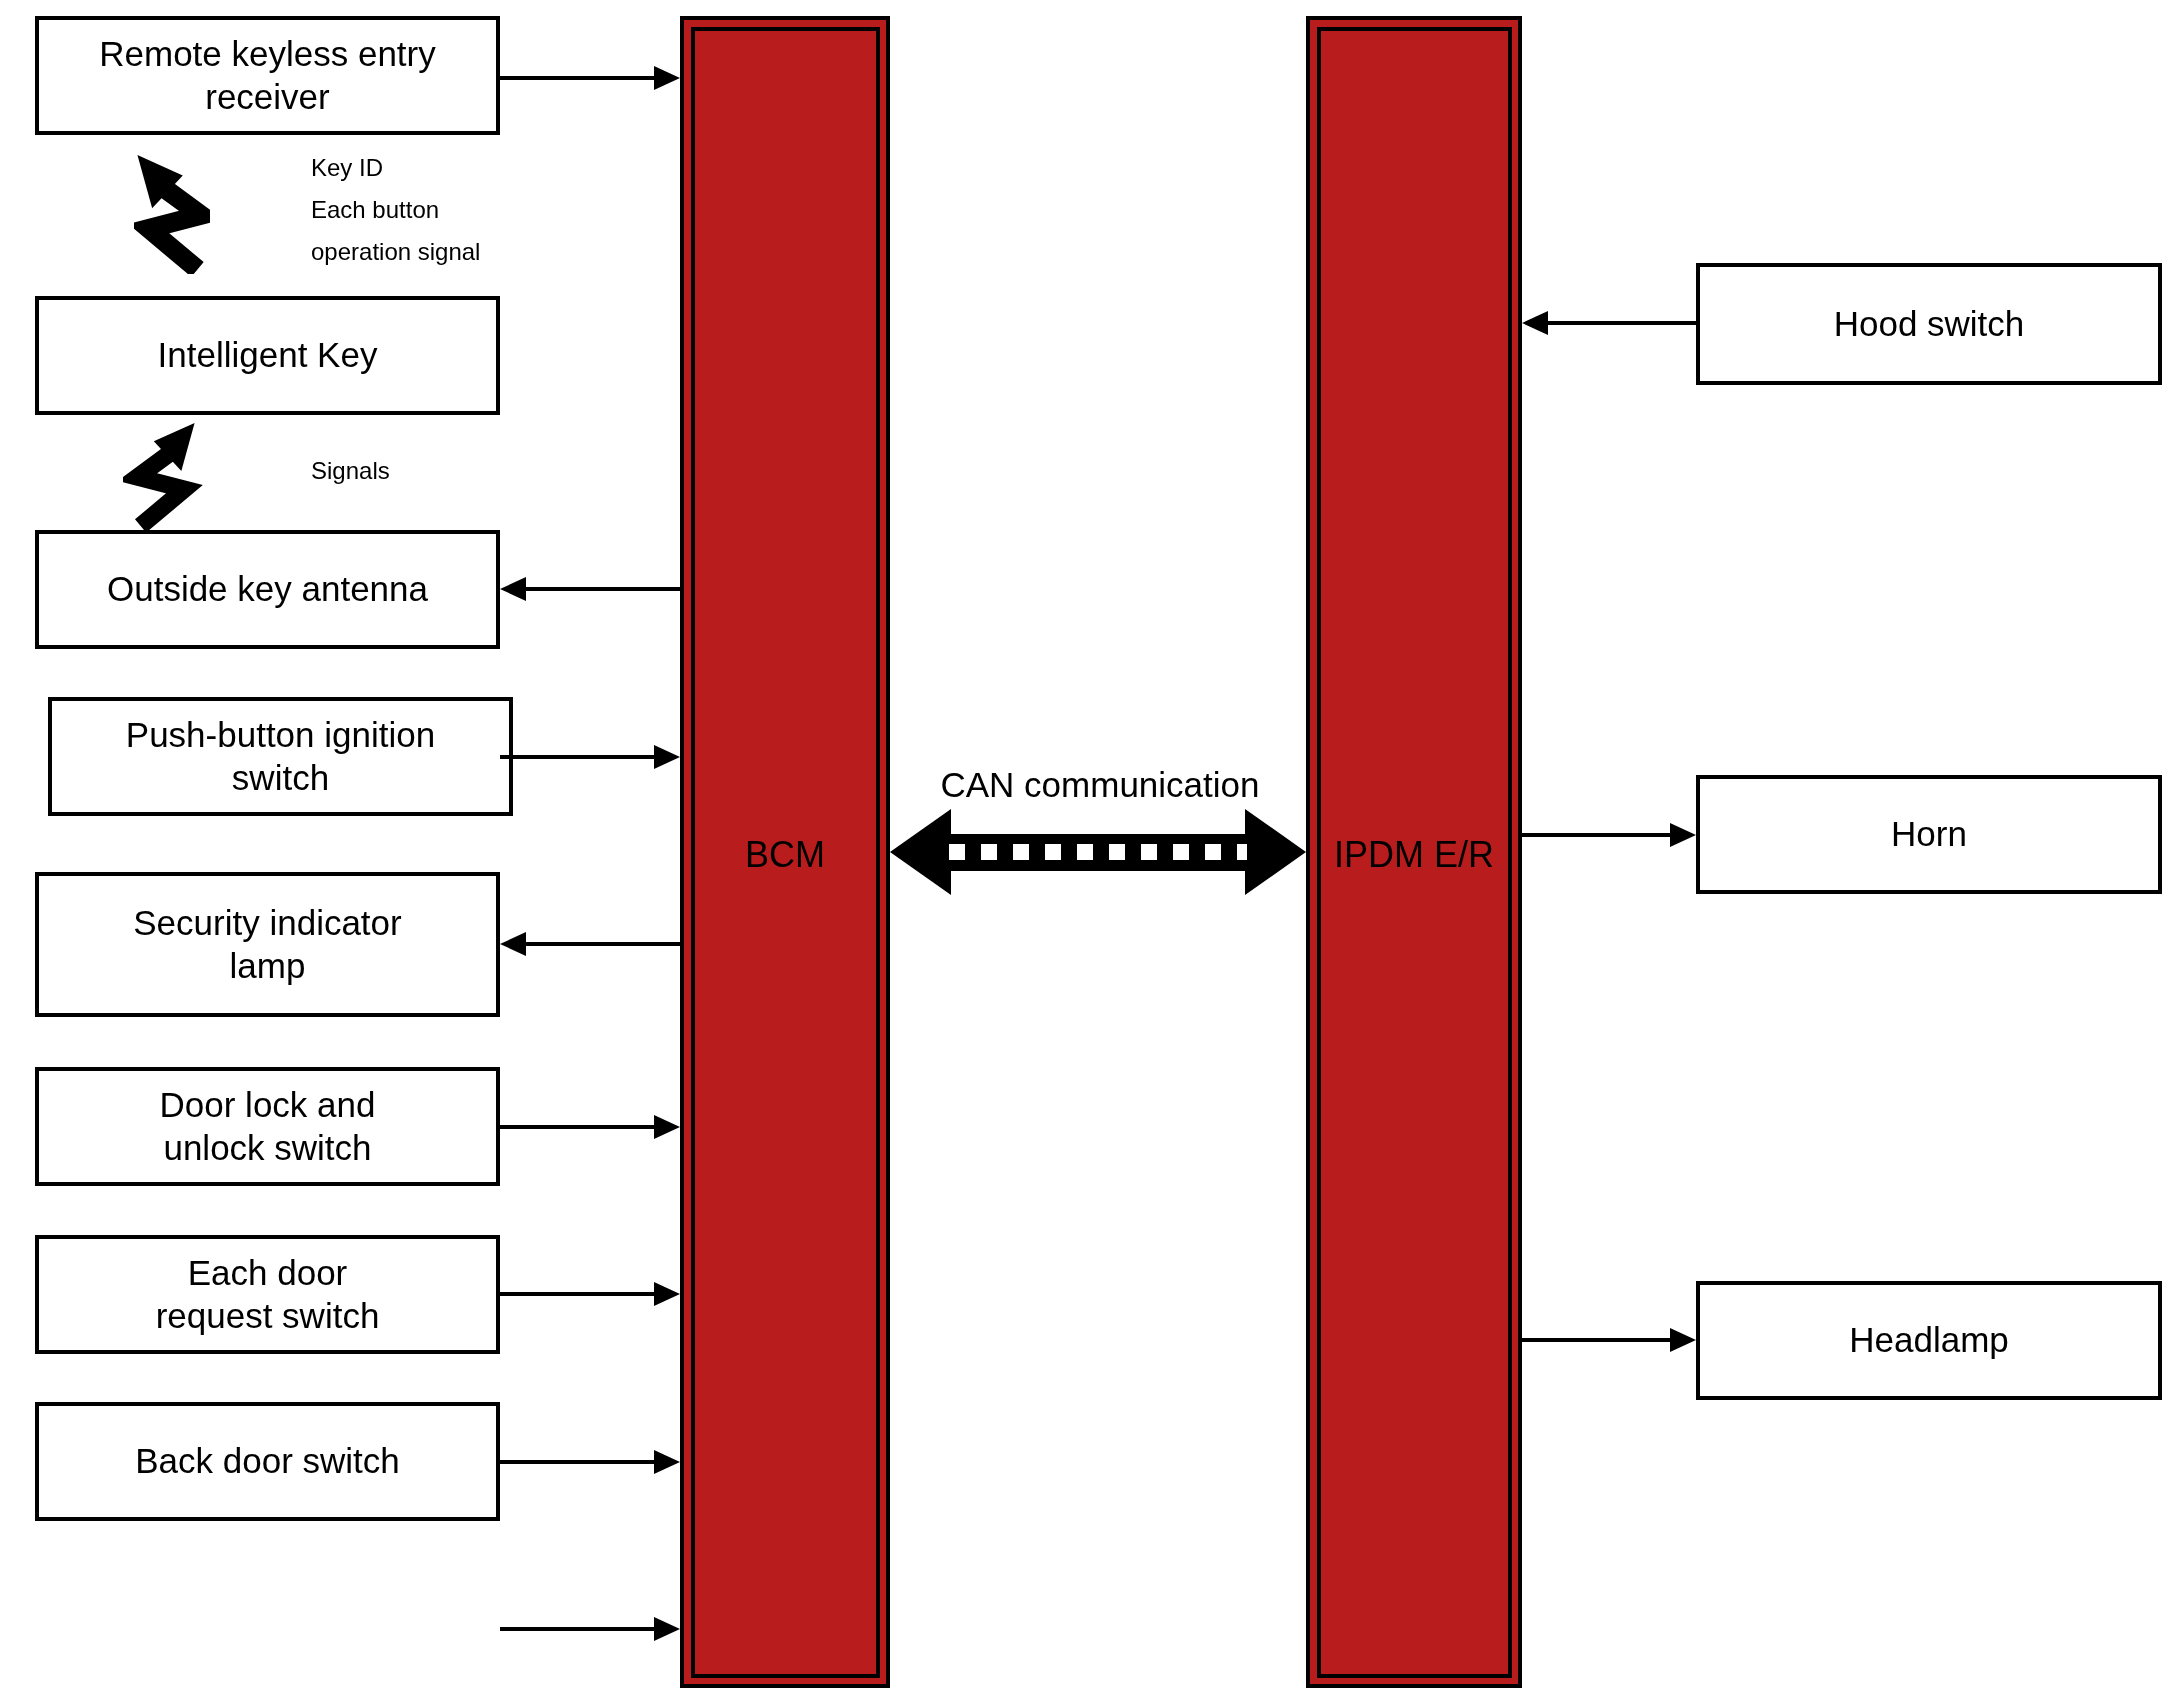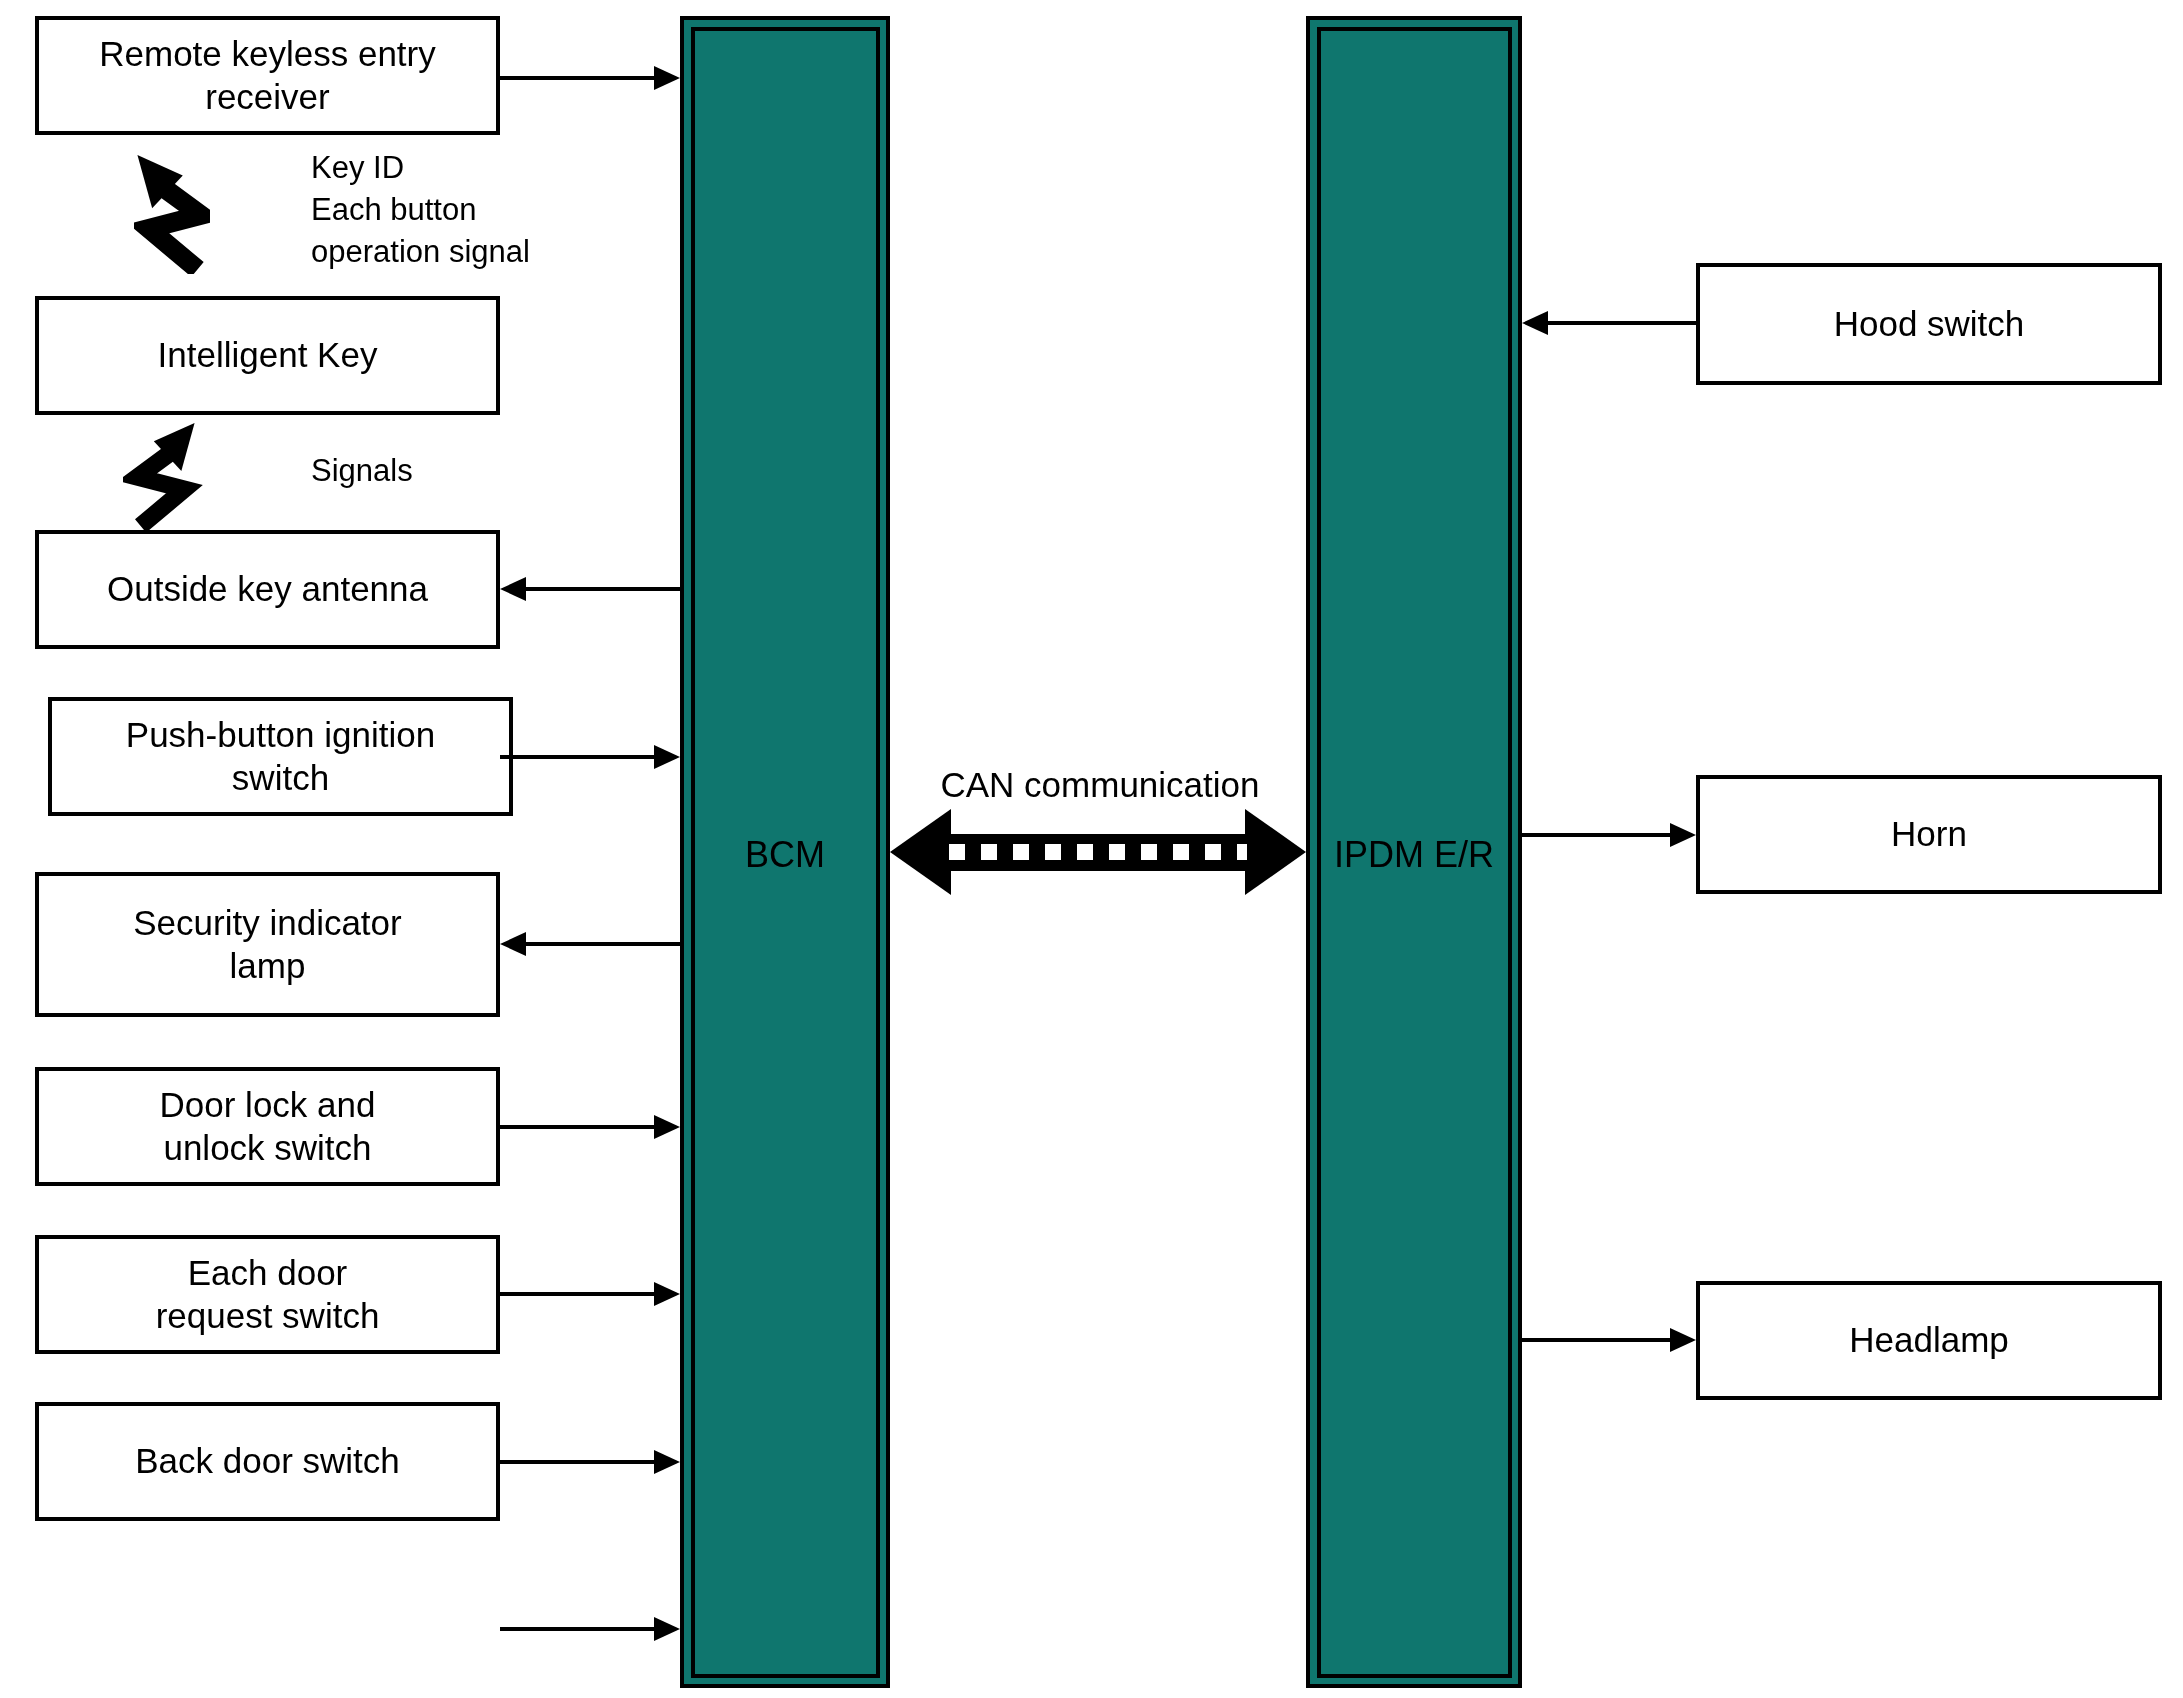--- a/index.html
+++ b/index.html
@@ -19,21 +19,21 @@
     display:flex;align-items:center;justify-content:center;
     text-align:center;
     font-size:35px;line-height:1.22;
     white-space:pre-line;
     box-sizing:border-box;
   }
   
   .tall{
     position:absolute;
     border:4.3px solid #000;
-    background:#0f766e;
+    background:#b91c1c;
     box-sizing:border-box;
   }
   .tall-inner{
     position:absolute;
     left:6.5px;right:6.5px;top:6.5px;bottom:6.5px;
     border:4.3px solid #000;
     box-sizing:border-box;
   }
   .tall-label{
     position:absolute;
@@ -57,21 +57,21 @@
   .can-body{position:absolute;left:56px;right:56px;top:25px;height:37px;background:#000;}
   .can-stripes{position:absolute;left:3.2px;right:3.2px;top:10.3px;height:16px;
     background:repeating-linear-gradient(90deg,#fff 0 16px,#000 16px 32px);}
   .can-label{
     position:absolute;left:843px;top:765px;width:514px;
     text-align:center;font-size:35px;
   }
   
   .note{
     position:absolute;
-    font-size:31px;line-height:42px;
+    font-size:24px;line-height:42px;
     white-space:pre-line;
   }
   .bolt{position:absolute;}
   .bolt svg{width:100%;height:100%;display:block;}
   .bolt-mirror svg{transform:scaleX(-1);}
 </style>
 </head>
 <body>
 
 <div class="canvas">

